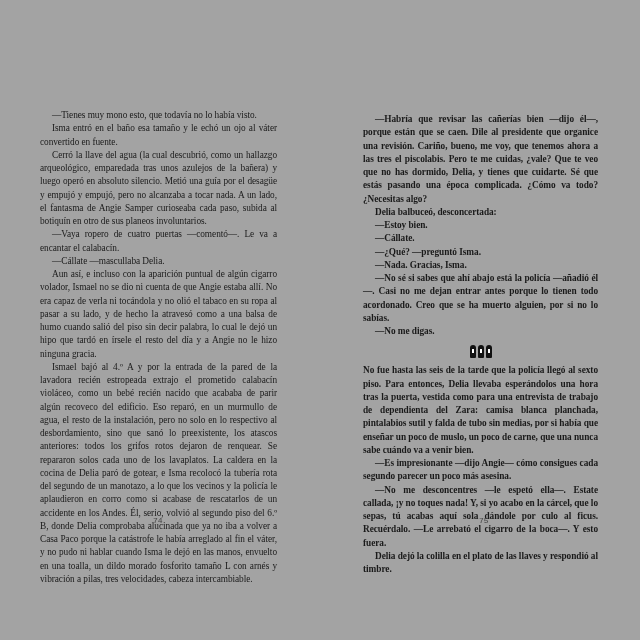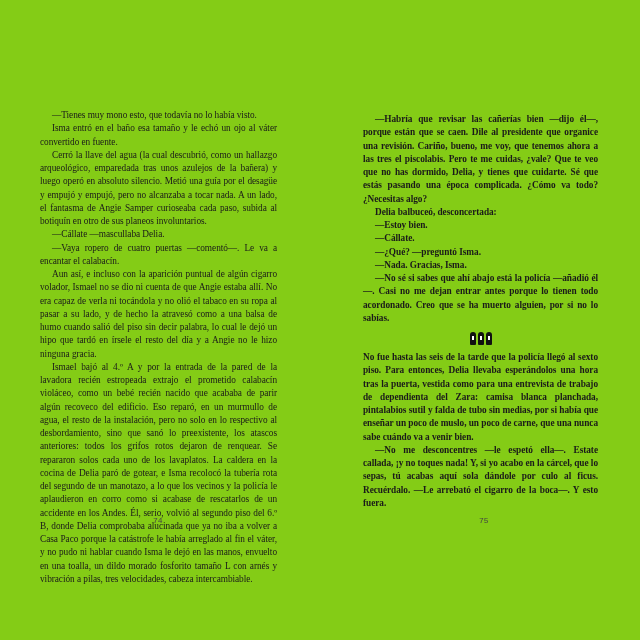--- a/index.html
+++ b/index.html
@@ -1,20 +1,20 @@
 <!DOCTYPE html>
 <html><head>
   <meta charset="utf-8">
   <style>
     html, body { margin: 0; padding: 0; }
     body {
       width: 640px; height: 640px; background: #ffffff; position: relative; overflow: hidden;
       font-family: "Liberation Serif", "DejaVu Serif", serif; color: #1a1a1a;
     }
-    .spread { position: absolute; left: 0; top: 0; width: 640px; height: 640px; background: #84cc16; }
+    .spread { position: absolute; left: 0; top: 0; width: 640px; height: 640px; background: #a3a3a3; }
     .page { position: absolute; top: 0; height: 640px; }
     .page.left { left: 0; width: 320px; }
     .page.right { left: 320px; width: 320px; }
     .text {
       position: absolute; font-size: 9.3px; line-height: 13.25px; text-align: justify;
       hyphens: manual; letter-spacing: -0.05px;
     }
     .page.left .text { left: 40px; top: 109px; width: 237px; }
     .page.right .text { left: 43px; top: 113px; width: 235px; font-weight: bold; }
     .text p { margin: 0; text-indent: 12px; }
@@ -33,41 +33,44 @@
 </head>
 <body>
 
 <div class="spread">
 
   <div class="page left">
     <div class="text">
       <p>—Tienes muy mono esto, que todavía no lo había visto.</p>
       <p>Isma entró en el baño esa tamaño y le echó un ojo al váter convertido en fuente.</p>
       <p>Cerró la llave del agua (la cual descubrió, como un hallazgo arqueológico, emparedada tras unos azulejos de la bañera) y luego operó en absoluto silencio. Metió una guía por el desagüe y empujó y empujó, pero no alcanzaba a tocar nada. A un lado, el fantasma de Angie Samper curioseaba cada paso, subida al botiquín en otro de sus planeos involuntarios.</p>
+      <p>—Vaya ropero de cuatro puertas —comentó—. Le va a encantar el calabacín.</p>
       <p>—Cállate —mascullaba Delia.</p>
-      <p>—Vaya ropero de cuatro puertas —comentó—. Le va a encantar el calabacín.</p>
       <p>Aun así, e incluso con la aparición puntual de algún cigarro volador, Ismael no se dio ni cuenta de que Angie estaba allí. No era capaz de verla ni tocándola y no olió el tabaco en su ropa al pasar a su lado, y de hecho la atravesó como a una balsa de humo cuando salió del piso sin decir palabra, lo cual le dejó un hipo que tardó en írsele el resto del día y a Angie no le hizo ninguna gracia.</p>
       <p>Ismael bajó al 4.º A y por la entrada de la pared de la lavadora recién estropeada extrajo el prometido calabacín violáceo, como un bebé recién nacido que acababa de parir algún recoveco del edificio. Eso reparó, en un murmullo de agua, el resto de la instalación, pero no solo en lo respectivo al desbordamiento, sino que sanó lo preexistente, los atascos anteriores: todos los grifos rotos dejaron de renquear. Se repararon solos cada uno de los lavaplatos. La caldera en la cocina de Delia paró de gotear, e Isma recolocó la tubería rota del segundo de un manotazo, a lo que los vecinos y la policía le aplaudieron en corro como si acabase de rescatarlos de un accidente en los Andes. Él, serio, volvió al segundo piso del 6.º B, donde Delia comprobaba alucinada que ya no iba a volver a Casa Paco porque la catástrofe le había arreglado al fin el váter, y no pudo ni hablar cuando Isma le dejó en las manos, envuelto en una toalla, un dildo morado fosforito tamaño L con arnés y vibración a pilas, tres velocidades, cabeza intercambiable.</p>
     </div>
     <div class="folio">74</div>
   </div>
 
   <div class="page right">
     <div class="text">
       <p>—Habría que revisar las cañerías bien —dijo él—, porque están que se caen. Dile al presidente que organice una revisión. Cariño, bueno, me voy, que tenemos ahora a las tres el piscolabis. Pero te me cuidas, ¿vale? Que te veo que no has dormido, Delia, y tienes que cuidarte. Sé que estás pasando una época complicada. ¿Cómo va todo? ¿Necesitas algo?</p>
       <p>Delia balbuceó, desconcertada:</p>
       <p>—Estoy bien.</p>
       <p>—Cállate.</p>
       <p>—¿Qué? —preguntó Isma.</p>
       <p>—Nada. Gracias, Isma.</p>
       <p>—No sé si sabes que ahí abajo está la policía —añadió él—. Casi no me dejan entrar antes porque lo tienen todo acordonado. Creo que se ha muerto alguien, por si no lo sabías.</p>
+      <p>—No me digas.</p>
       <div class="sep">
         <span></span>
         <span></span>
         <span></span>
       </div>
       <p class="noindent">No fue hasta las seis de la tarde que la policía llegó al sexto piso. Para entonces, Delia llevaba esperándolos una hora tras la puerta, vestida como para una entrevista de trabajo de dependienta del Zara: camisa blanca planchada, pintalabios sutil y falda de tubo sin medias, por si había que enseñar un poco de muslo, un poco de carne, que una nunca sabe cuándo va a venir bien.</p>
+      <p>—Es impresionante —dijo Angie— cómo consigues cada segundo parecer un poco más asesina.</p>
       <p>—No me desconcentres —le espetó ella—. Estate callada, ¡y no toques nada! Y, si yo acabo en la cárcel, que lo sepas, tú acabas aquí sola dándole por culo al ficus. Recuérdalo. —Le arrebató el cigarro de la boca—. Y esto fuera.</p>
+      <p>Delia dejó la colilla en el plato de las llaves y respondió al timbre.</p>
     </div>
     <div class="folio">75</div>
   </div>
 
 </div>
 
 </body></html>

